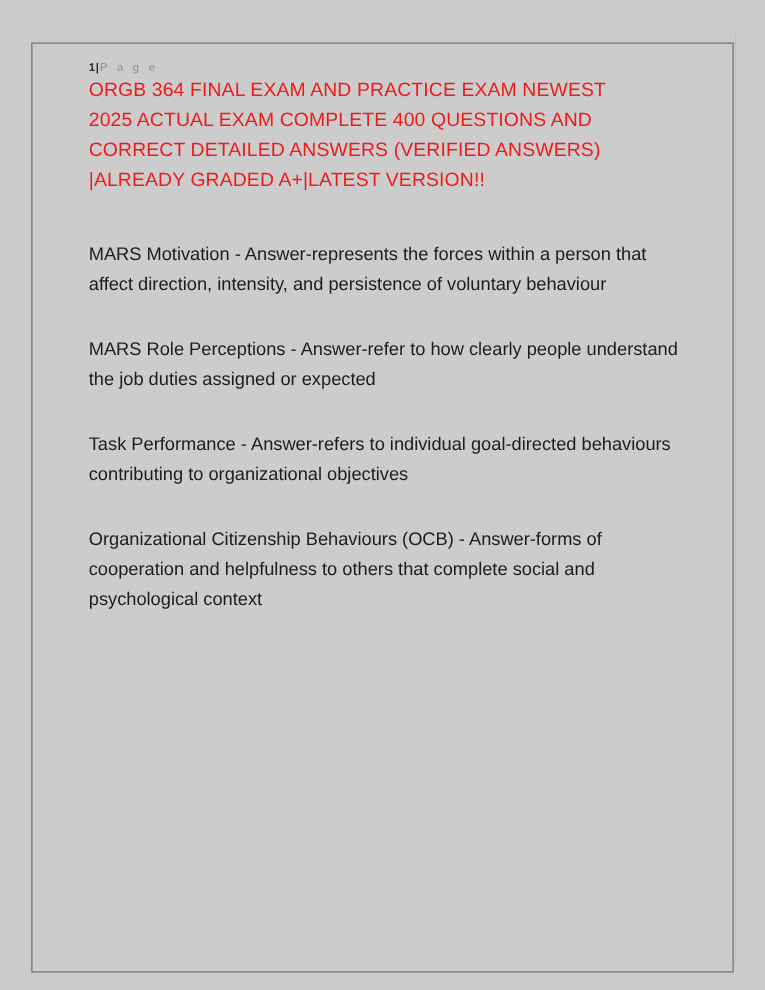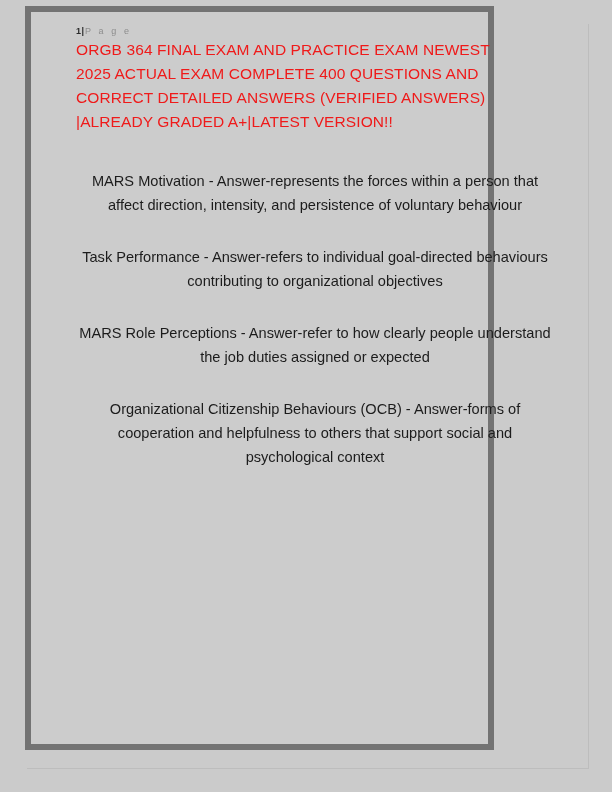--- a/index.html
+++ b/index.html
@@ -18,26 +18,26 @@
     position: relative;
     width: 612px;
     height: 792px;
     background: #cbcbcb;
   }
 
   
   .page-sheet {
     position: absolute;
     left: 25px;
-    top: 6px;
-    width: 469px;
+    top: 34px;
+    width: 562px;
     height: 744px;
     box-sizing: border-box;
     background: #cccccc;
-    border: 6px solid #737373;
+    border: 1px solid #737373;
   }
 
   
   .page-shadow-bottom {
     position: absolute;
     left: 27px;
     top: 768px;
     width: 562px;
     height: 1px;
     background: #bdbdbd;
@@ -99,21 +99,20 @@
   
   .qa-list { margin: 0; padding: 0; }
 
   .qa-block {
     width: 478px;
     color: #1c1c1c;
     font-size: 14.6px;
     line-height: 24px;
     margin: 0 0 28px 0;
     font-family: "Liberation Sans", sans-serif;
-    text-align: center;
   }
   .qa-block:last-child { margin-bottom: 0; }
 </style>
 </head>
 <body>
 
 <div class="page-canvas">
 
   <div class="page-shadow-right"></div>
   <div class="page-shadow-bottom"></div>
@@ -122,20 +121,20 @@
     <div class="page-inner">
 
       <div class="running-header"><span class="pg-num">1</span><span class="pg-sep">|</span><span class="pg-word">P a g e</span></div>
 
       <h1 class="doc-title">ORGB 364 FINAL EXAM AND PRACTICE EXAM NEWEST 2025 ACTUAL EXAM COMPLETE 400 QUESTIONS AND CORRECT DETAILED ANSWERS (VERIFIED ANSWERS) |ALREADY GRADED A+|LATEST VERSION!!</h1>
 
       <div class="title-spacer"></div>
 
       <div class="qa-list">
         <p class="qa-block">MARS Motivation - Answer-represents the forces within a person that affect direction, intensity, and persistence of voluntary behaviour</p>
+        <p class="qa-block">MARS Role Perceptions - Answer-refer to how clearly people understand the job duties assigned or expected</p>
         <p class="qa-block">Task Performance - Answer-refers to individual goal-directed behaviours contributing to organizational objectives</p>
-        <p class="qa-block">MARS Role Perceptions - Answer-refer to how clearly people understand the job duties assigned or expected</p>
-        <p class="qa-block">Organizational Citizenship Behaviours (OCB) - Answer-forms of cooperation and helpfulness to others that support social and psychological context</p>
+        <p class="qa-block">Organizational Citizenship Behaviours (OCB) - Answer-forms of cooperation and helpfulness to others that complete social and psychological context</p>
       </div>
 
     </div>
   </div>
 </div>
 
 </body></html>

